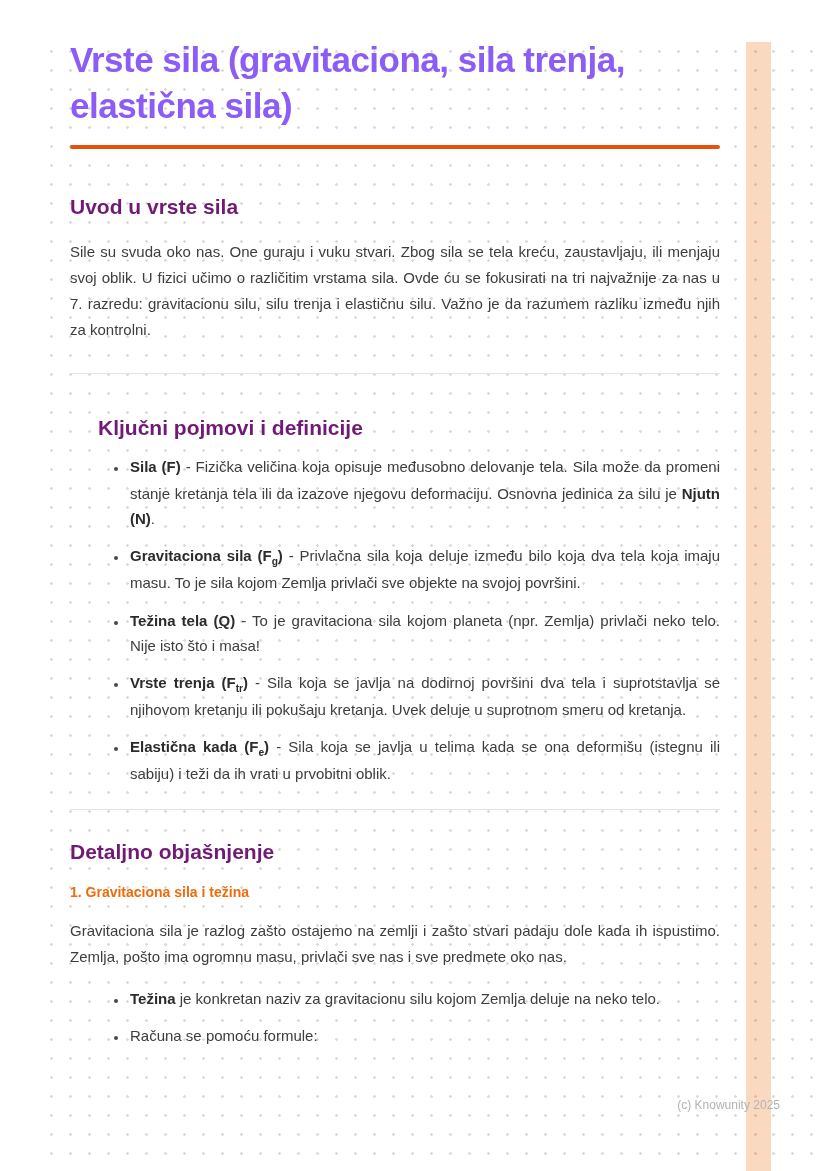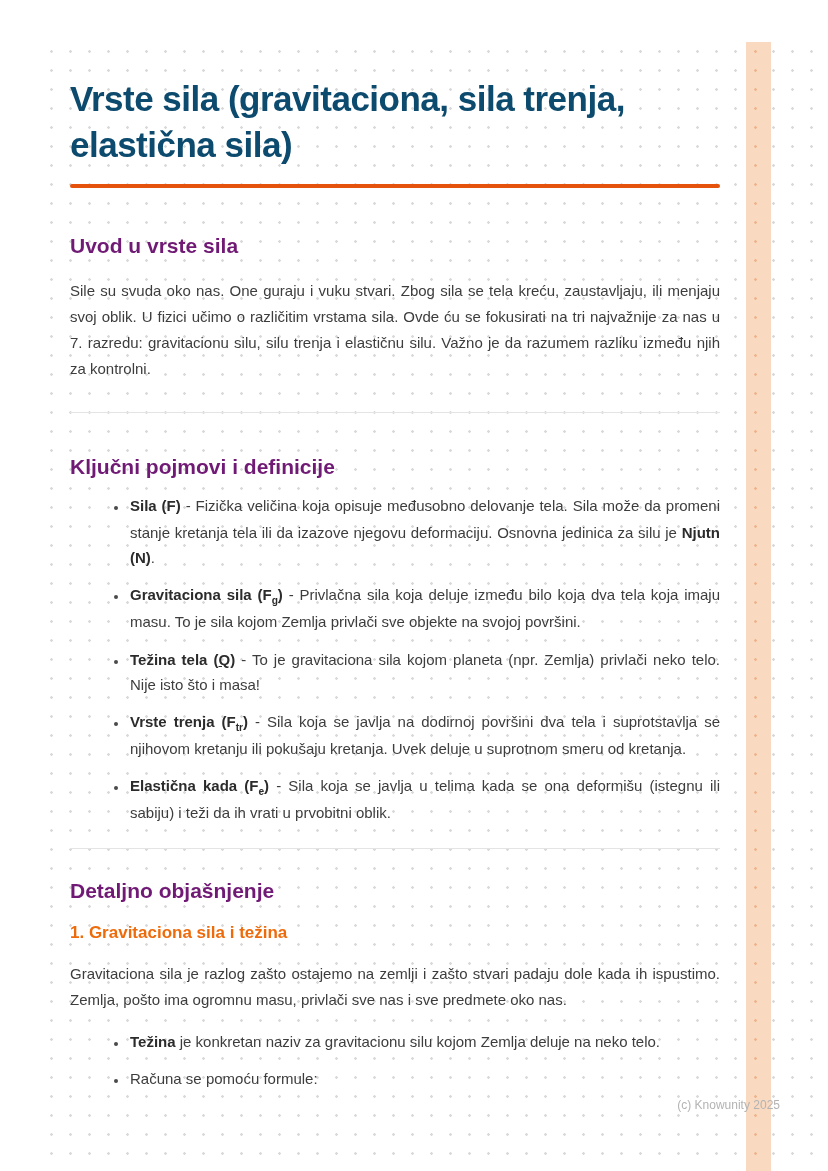--- a/index.html
+++ b/index.html
@@ -39,47 +39,47 @@
 
   .content {
     position: absolute;
     left: 70px;
     top: 0;
     width: 650px;
     z-index: 2;
   }
 
   h1.title {
-    margin-top: 76px;
+    margin-top: 37px;
     font-size: 35px;
     line-height: 1.3;
     font-weight: bold;
     letter-spacing: -0.5px;
-    color: #0c4a6e;
+    color: #8b5cf6;
   }
 
   .title-rule {
     height: 4px;
     background: #e4520b;
     border-radius: 2px;
     margin-top: 17px;
   }
 
   h2.section {
     font-size: 21px;
     font-weight: bold;
     color: #701a75;
   }
   h2.sec-1 { margin-top: 46px; }
-  h2.sec-2 { margin-top: 42px; }
+  h2.sec-2 { margin-top: 42px; margin-left: 28px; }
   h2.sec-3 { margin-top: 30px; }
 
   h3.subsection {
     margin-top: 20px;
-    font-size: 17px;
+    font-size: 14px;
     font-weight: bold;
     color: #ee6b0b;
   }
 
   p.body {
     margin-top: 20px;
     font-size: 15px;
     line-height: 1.73;
     color: #3d3d3d;
     text-align: justify;

